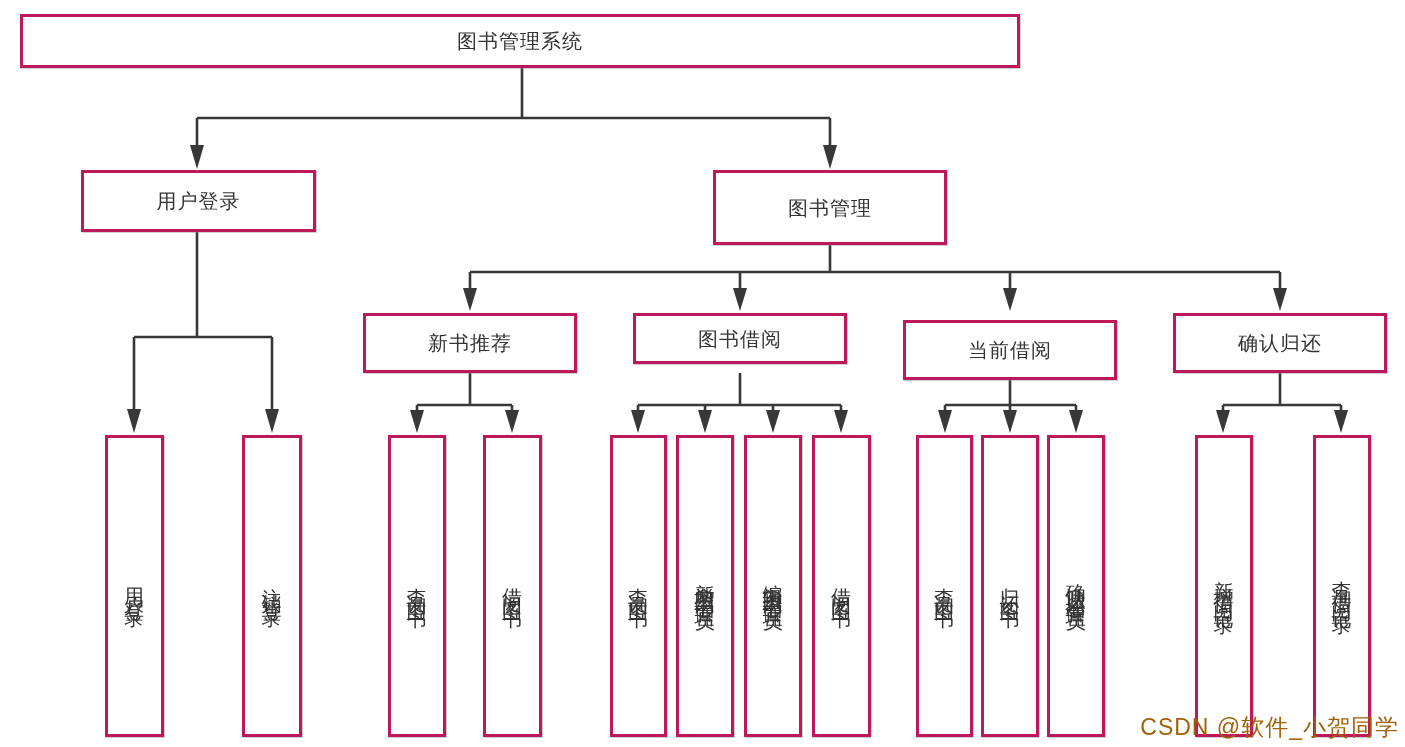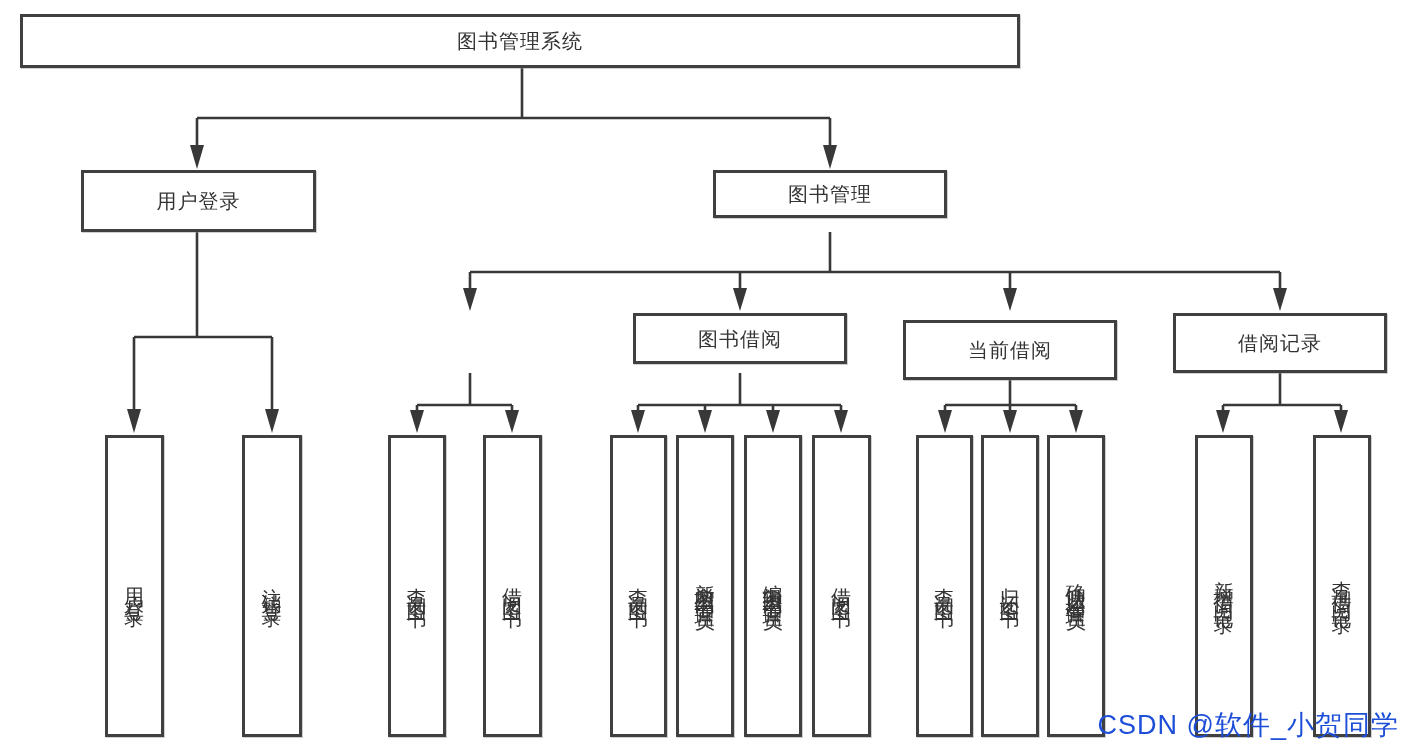--- a/index.html
+++ b/index.html
@@ -7,42 +7,42 @@
     position:relative;
     width:1405px;height:747px;
     background:#ffffff;
     font-family:"Liberation Sans","DejaVu Sans",sans-serif;
     overflow:hidden;
   }
   #wires{position:absolute;left:0;top:0;width:1405px;height:747px;}
   .node{
     position:absolute;
     box-sizing:border-box;
-    border:3px solid #404040;
+    border:3px solid #be185d;
     background:#ffffff;
     color:#333333;
     display:flex;
     align-items:center;
     justify-content:center;
     box-shadow:1px 1px 0 rgba(150,150,150,0.45);
     z-index:2;
   }
   .hbox{font-size:20px;letter-spacing:1px;line-height:1;}
   .vbox{
     writing-mode:vertical-rl;
     text-orientation:mixed;
     font-size:20px;
     letter-spacing:7px;
     line-height:1;
     padding:8px 0;
   }
   
   .n-root   {left:20px;  top:14px;  width:1000px; height:54px;}
   .n-login  {left:81px;  top:170px; width:235px;  height:62px;}
-  .n-mgmt   {left:713px; top:170px; width:234px;  height:48px;font-family:Liberation Serif, serif;}
+  .n-mgmt   {left:713px; top:170px; width:234px;  height:75px;font-family:Liberation Serif, serif;}
   .n-newrec {left:363px; top:313px; width:214px;  height:60px;}
   .n-borrow {left:633px; top:313px; width:214px;  height:51px;}
   .n-current{left:903px; top:320px; width:214px;  height:60px;}
   .n-record {left:1173px;top:313px; width:214px;  height:60px;}
   
   .n-a1{left:105px; top:435px; width:59px; height:302px;}
   .n-a2{left:242px; top:435px; width:60px; height:302px;}
   .n-b1{left:388px; top:435px; width:58px; height:302px;}
   .n-b2{left:483px; top:435px; width:59px; height:302px;}
   .n-c1{left:610px; top:435px; width:57px; height:302px;}
@@ -51,22 +51,22 @@
   .n-c4{left:812px; top:435px; width:59px; height:302px;}
   .n-d1{left:916px; top:435px; width:57px; height:302px;}
   .n-d2{left:981px; top:435px; width:58px; height:302px;}
   .n-d3{left:1047px;top:435px; width:58px; height:302px;}
   .n-e1{left:1195px;top:435px; width:58px; height:302px;}
   .n-e2{left:1313px;top:435px; width:58px; height:302px;}
   .tight{letter-spacing:4px;padding:4px 0;}
   #watermark{
     position:absolute;
     right:6px;bottom:4px;
-    font-size:27px;
-    color:#1d4ed8;
+    font-size:23px;
+    color:#a16207;
     letter-spacing:1px;
     z-index:5;
     pointer-events:none;
   }
 </style>
 </head>
 <body>
 
 <div id="stage">
 
@@ -134,23 +134,24 @@
       <polygon points="1216,410 1230,410 1223,433"></polygon>
       <polygon points="1334,410 1348,410 1341,433"></polygon>
     </g>
   </svg>
 
   <div class="node hbox n-root">图书管理系统</div>
 
   <div class="node hbox n-login">用户登录</div>
   <div class="node hbox n-mgmt">图书管理</div>
 
+  <div class="node hbox n-newrec">新书推荐</div>
   <div class="node hbox n-borrow">图书借阅</div>
   <div class="node hbox n-current">当前借阅</div>
-  <div class="node hbox n-record">借阅记录</div>
+  <div class="node hbox n-record">确认归还</div>
 
   <div class="node vbox n-a1">用户登录</div>
   <div class="node vbox n-a2">注销登录</div>
 
   <div class="node vbox n-b1">查询图书</div>
   <div class="node vbox n-b2">借阅图书</div>
 
   <div class="node vbox n-c1">查询图书</div>
   <div class="node vbox tight n-c2">新增图书（管理员）</div>
   <div class="node vbox tight n-c3">编辑图书（管理员）</div>

